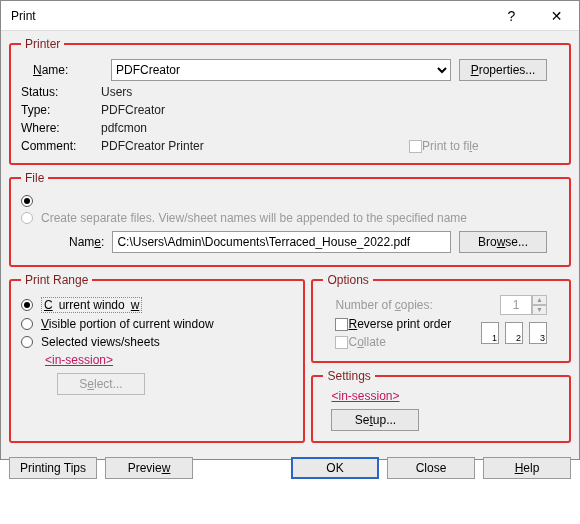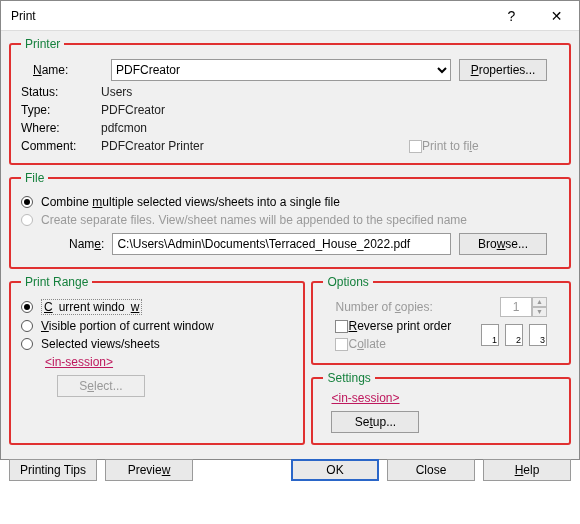--- a/index.html
+++ b/index.html
@@ -12,21 +12,21 @@
     height: 30px; background: #fff; display: flex; align-items: center;
     padding: 0 0 0 10px; border-bottom: 1px solid #ddd;
   }
   .titlebar .title { flex: 1; font-size: 12px; }
   .titlebar .tbtn { width: 45px; height: 30px; display:flex; align-items:center; justify-content:center; font-size:14px; cursor:pointer; }
   .body { flex:1; padding: 6px 8px 8px 8px; display:flex; flex-direction:column; gap:6px; }
   fieldset {
     border: 2px solid #e03030; border-radius: 3px;
     padding: 6px 10px 10px 10px; margin: 0;
   }
-  legend { padding: 0 4px; font-size: 12px; color:#15803d; }
+  legend { padding: 0 4px; font-size: 12px; color:#7f1d1d; }
   .row { display:flex; align-items:center; gap:8px; margin: 2px 12px; }
   .lbl { width: 70px; }
   select.combo { flex:1; height:22px; background:#fff; border:1px solid #999; }
   .btn {
     height: 22px; min-width: 88px; padding: 0 10px;
     background: #e9e9e9; border:1px solid #9a9a9a; cursor:pointer;
     display:inline-flex; align-items:center; justify-content:center;
   }
   .btn.disabled { color:#999; border-color:#bbb; background:#efefef; cursor:default; }
   .info-grid { display:grid; grid-template-columns: 80px 1fr 150px; row-gap:4px; margin-top:4px; }
@@ -94,21 +94,20 @@
         <span class="chkbox"></span>
         <span>Print to fi<span class="under">l</span>e</span>
       </span>
     </div>
   </fieldset>
 
   <fieldset>
     <legend>File</legend>
     <div class="radio-row">
       <span class="radio sel"></span>
-      <span>Combine <span class="under">m</span>ultiple selected views/sheets into a single file</span>
     </div>
     <div class="radio-row r-disabled">
       <span class="radio dis"></span>
       <span>Create separate files. View/sheet names will be appended to the specified name</span>
     </div>
     <div class="row" style="margin-top:6px; padding-left:36px;">
       <span>Nam<span class="under">e</span>:</span>
       <input type="text" style="flex: 1 1 0%;" value="C:\Users\Admin\Documents\Terraced_House_2022.pdf">
       <button class="btn">Bro<span class="under">w</span>se...</button>
     </div>

